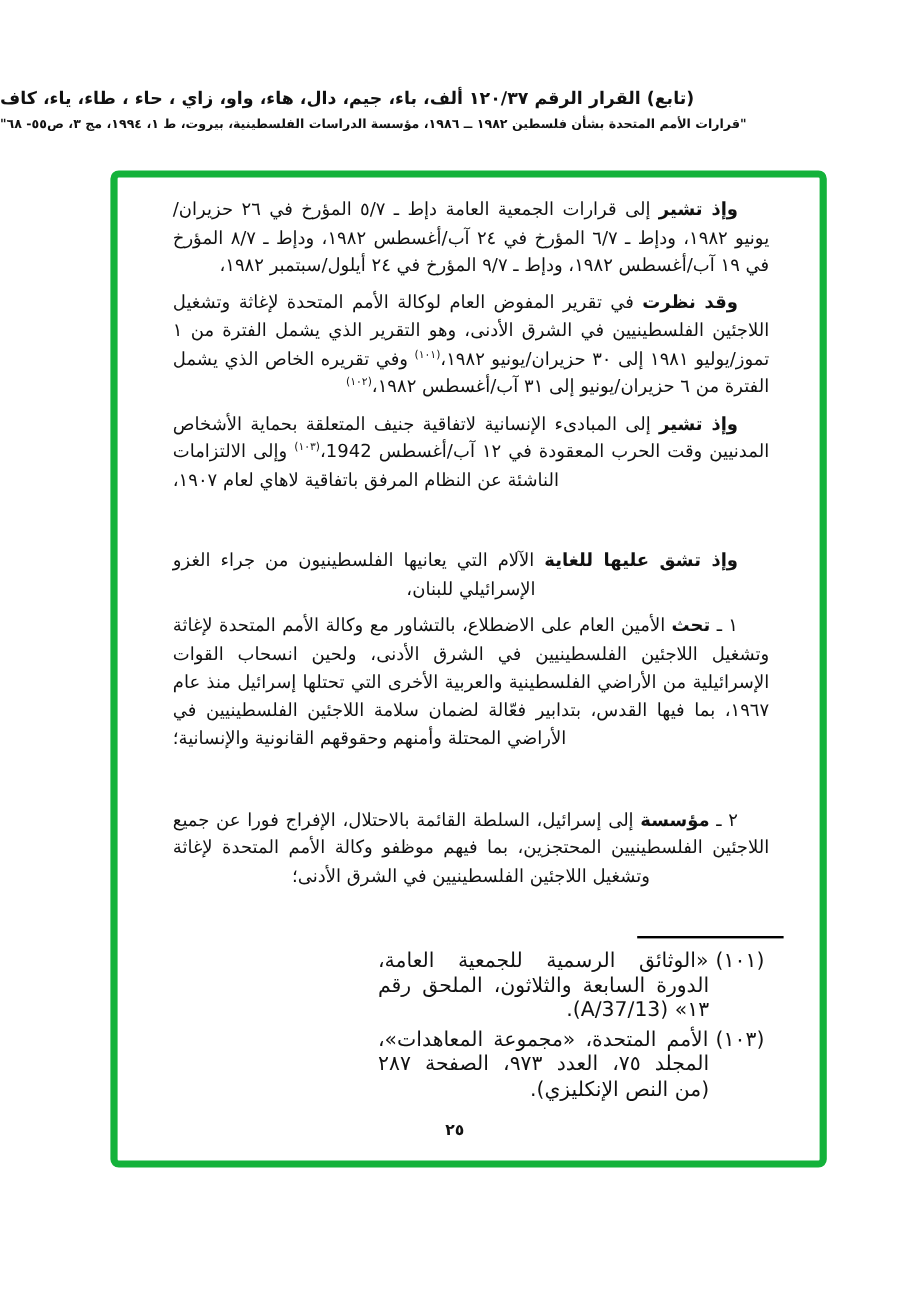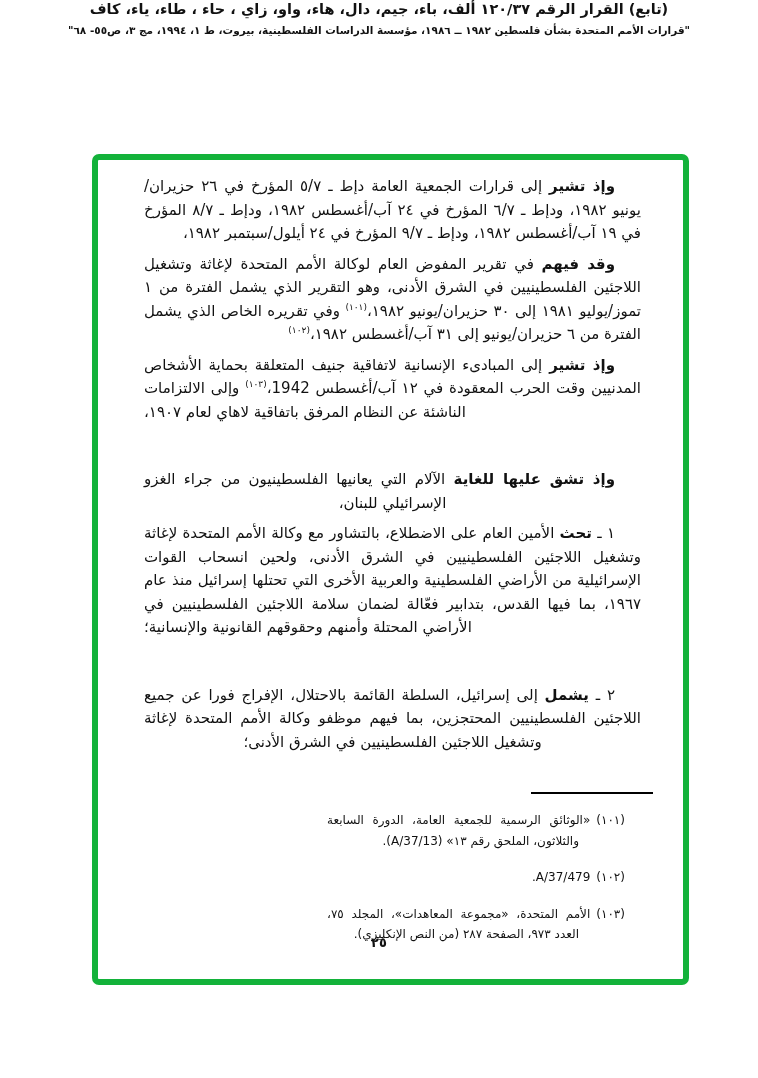--- a/index.html
+++ b/index.html
@@ -11,39 +11,40 @@
     overflow: hidden;
   }
   body {
     position: relative;
     direction: rtl;
     font-family: "DejaVu Sans", sans-serif;
     color: #111;
   }
   
   .header {
-    text-align: center;
+    padding-top: 74px;
+    text-align: left;
   }
   .header-line1 {
     font-size: 14.5px;
     font-weight: bold;
     letter-spacing: 0.2px;
     line-height: 18px;
   }
   .header-line2 {
     margin-top: 6px;
     font-size: 10.5px;
     font-weight: bold;
     line-height: 13px;
   }
   
   .frame {
     position: absolute;
     left: 92px;
-    top: 154px;
+    top: 142px;
     width: 597px;
     height: 831px;
     box-sizing: border-box;
     border: 6px solid #13b23a;
     border-radius: 7px;
     padding: 15px 42px 0 46px;
   }
   
   .para {
     margin: 0 0 7px 0;
@@ -67,22 +68,22 @@
   }
   .fn-rule {
     width: 122px;
     height: 0;
     border-top: 2px solid #000;
     margin-right: -12px;   
     margin-bottom: 9px;
   }
   .fn-block { width: 330px; }
   .fn {
-    margin: 16px;
-    font-size: 12px;
+    margin: 4px;
+    font-size: 17px;
     line-height: 20.5px;
     text-align: justify;
     text-align-last: right;
     padding-right: 46px;
     text-indent: -46px;
   }
   .fn-marker { margin-left: 6px; }
   
   .page-number {
     position: absolute;
@@ -99,33 +100,32 @@
 
 <div class="header">
   <div class="header-line1">(تابع) القرار الرقم ١٢٠/٣٧ ألف، باء، جيم، دال، هاء، واو، زاي ، حاء ، طاء، ياء، كاف</div>
   <div class="header-line2">"قرارات الأمم المتحدة بشأن فلسطين ١٩٨٢ ــ ١٩٨٦، مؤسسة الدراسات الفلسطينية، بيروت، ط ١، ١٩٩٤، مج ٣، ص٥٥- ٦٨"</div>
 </div>
 
 <div class="frame" style="border-color: rgb(19, 178, 58);">
 
   <p class="para"><span class="b">وإذ تشير</span><span> إلى قرارات الجمعية العامة دإط ـ ٥/٧ المؤرخ في ٢٦ حزيران/يونيو ١٩٨٢، ودإط ـ ٦/٧ المؤرخ في ٢٤ آب/أغسطس ١٩٨٢، ودإط ـ ٨/٧ المؤرخ في ١٩ آب/أغسطس ١٩٨٢، ودإط ـ ٩/٧ المؤرخ في ٢٤ أيلول/سبتمبر ١٩٨٢،</span></p>
 
-  <p class="para"><span class="b">وقد فيهم</span><span> في تقرير المفوض العام لوكالة الأمم المتحدة لإغاثة وتشغيل اللاجئين الفلسطينيين في الشرق الأدنى، وهو التقرير الذي يشمل الفترة من ١ تموز/يوليو ١٩٨١ إلى ٣٠ حزيران/يونيو ١٩٨٢،</span><sup class="fnref">(١٠١)</sup><span> وفي تقريره الخاص الذي يشمل الفترة من ٦ حزيران/يونيو إلى ٣١ آب/أغسطس ١٩٨٢،</span><sup class="fnref">(١٠٢)</sup></p>
+  <p class="para"><span class="b">وقد نظرت</span><span> في تقرير المفوض العام لوكالة الأمم المتحدة لإغاثة وتشغيل اللاجئين الفلسطينيين في الشرق الأدنى، وهو التقرير الذي يشمل الفترة من ١ تموز/يوليو ١٩٨١ إلى ٣٠ حزيران/يونيو ١٩٨٢،</span><sup class="fnref">(١٠١)</sup><span> وفي تقريره الخاص الذي يشمل الفترة من ٦ حزيران/يونيو إلى ٣١ آب/أغسطس ١٩٨٢،</span><sup class="fnref">(١٠٢)</sup></p>
 
   <p class="para last-left"><span class="b">وإذ تشير</span><span> إلى المبادىء الإنسانية لاتفاقية جنيف المتعلقة بحماية الأشخاص المدنيين وقت الحرب المعقودة في ١٢ آب/أغسطس 1942،</span><sup class="fnref">(١٠٣)</sup><span> وإلى الالتزامات الناشئة عن النظام المرفق باتفاقية لاهاي لعام ١٩٠٧،</span></p>
 
   <p class="para last-center"><span class="b">وإذ تشق عليها للغاية</span><span> الآلام التي يعانيها الفلسطينيون من جراء الغزو الإسرائيلي للبنان،</span></p>
 
   <p class="para last-left"><span>١ ـ </span><span class="b">تحث</span><span> الأمين العام على الاضطلاع، بالتشاور مع وكالة الأمم المتحدة لإغاثة وتشغيل اللاجئين الفلسطينيين في الشرق الأدنى، ولحين انسحاب القوات الإسرائيلية من الأراضي الفلسطينية والعربية الأخرى التي تحتلها إسرائيل منذ عام ١٩٦٧، بما فيها القدس، بتدابير فعّالة لضمان سلامة اللاجئين الفلسطينيين في الأراضي المحتلة وأمنهم وحقوقهم القانونية والإنسانية؛</span></p>
 
-  <p class="para last-center"><span>٢ ـ </span><span class="b">يشمل</span><span> إلى إسرائيل، السلطة القائمة بالاحتلال، الإفراج فورا عن جميع اللاجئين الفلسطينيين المحتجزين، بما فيهم موظفو وكالة الأمم المتحدة لإغاثة وتشغيل اللاجئين الفلسطينيين في الشرق الأدنى؛</span></p>
+  <p class="para last-center"><span>٢ ـ </span><span class="b">مؤسسة</span><span> إلى إسرائيل، السلطة القائمة بالاحتلال، الإفراج فورا عن جميع اللاجئين الفلسطينيين المحتجزين، بما فيهم موظفو وكالة الأمم المتحدة لإغاثة وتشغيل اللاجئين الفلسطينيين في الشرق الأدنى؛</span></p>
 
   <div class="footnotes">
     <div class="fn-rule"></div>
     <div class="fn-block">
       <p class="fn"><span class="fn-marker">(١٠١)</span><span>«الوثائق الرسمية للجمعية العامة، الدورة السابعة والثلاثون، الملحق رقم ١٣» (A/37/13).</span></p>
-      <p class="fn"><span class="fn-marker">(١٠٢)</span><span>A/37/479.</span></p>
       <p class="fn"><span class="fn-marker">(١٠٣)</span><span>الأمم المتحدة، «مجموعة المعاهدات»، المجلد ٧٥، العدد ٩٧٣، الصفحة ٢٨٧ (من النص الإنكليزي).</span></p>
     </div>
   </div>
 </div>
 
 <div class="page-number">٢٥</div>
 
 </body></html>

